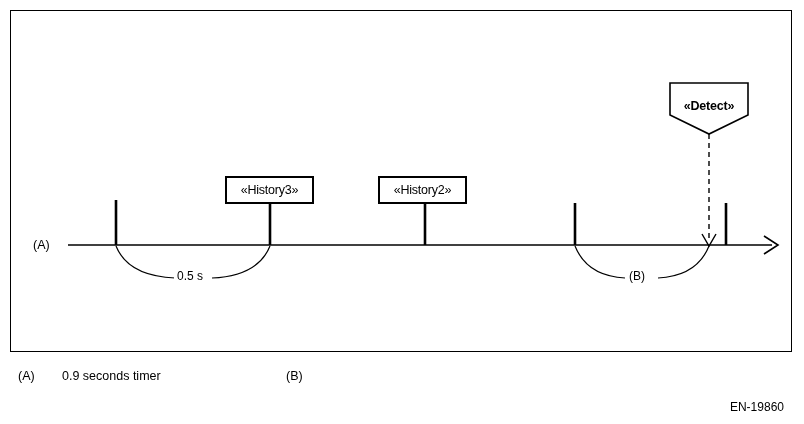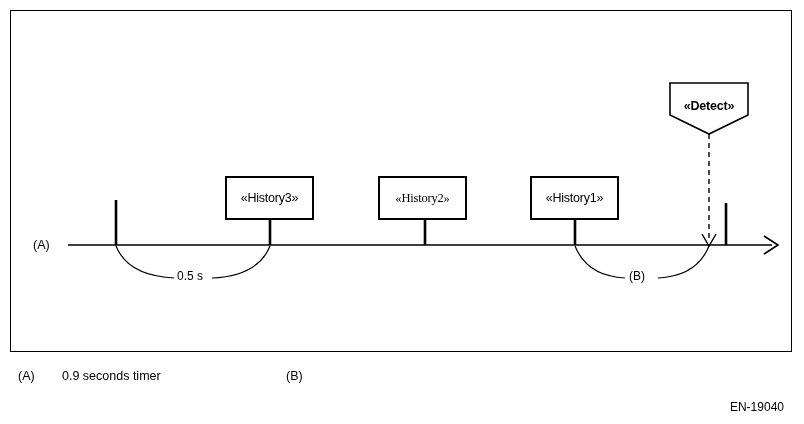--- a/index.html
+++ b/index.html
@@ -36,21 +36,21 @@
     left: 0; top: 0;
     width: 804px;
     height: 424px;
     pointer-events: none;
   }
   .hist-box {
     position: absolute;
     border: 2px solid #000000;
     background: #ffffff;
     box-sizing: border-box;
-    height: 44px;
+    height: 28px;
     display: flex;
     align-items: center;
     justify-content: center;
     font-size: 12.5px;
     letter-spacing: -0.2px;
     white-space: nowrap;
   }
   .detect-label {
     position: absolute;
     font-size: 12.5px;
@@ -131,29 +131,28 @@
     <path d="M 116 246 Q 128 276 175 278" fill="none" stroke="#000" stroke-width="1.2"></path>
     <path d="M 212 278 Q 258 276 270 246" fill="none" stroke="#000" stroke-width="1.2"></path>
 
     <path d="M 575 246 Q 587 276 625 278" fill="none" stroke="#000" stroke-width="1.2"></path>
     <path d="M 658 278 Q 697 276 709 246" fill="none" stroke="#000" stroke-width="1.2"></path>
   </svg>
 
   <div class="axis-label" style="left:33px; top:238px;">(A)</div>
 
   <div class="hist-box" style="left:225px; top:176px; width:89px;">«History3»</div>
-  <div class="hist-box" style="left:378px; top:176px; width:89px;font-family:Liberation Serif, serif;">«History2»</div>
-  <div class="hist-box" style="left:530px; top:176px; width:89px;">«History1»</div>
+  <div class="hist-box" style="left:378px; top:176px; width:89px;">«History2»</div>
 
   <div class="detect-label" style="left:678px; top:99px; width:62px; text-align:center;">«Detect»</div>
 
   <div class="curve-label" style="left:174px; top:269px;">0.5 s</div>
   <div class="curve-label" style="left:626px; top:269px;">(B)</div>
 
-  <div class="diagram-id">EN-19040</div>
+  <div class="diagram-id">EN-19860</div>
 
   <div class="legend">
     <div class="legend-entry" id="legend-a">
       <span class="tag">(A)</span>
       <span class="text">0.9 seconds timer</span>
     </div>
     <div class="legend-entry" id="legend-b">
       <span class="tag">(B)</span>
     </div>
   </div>

